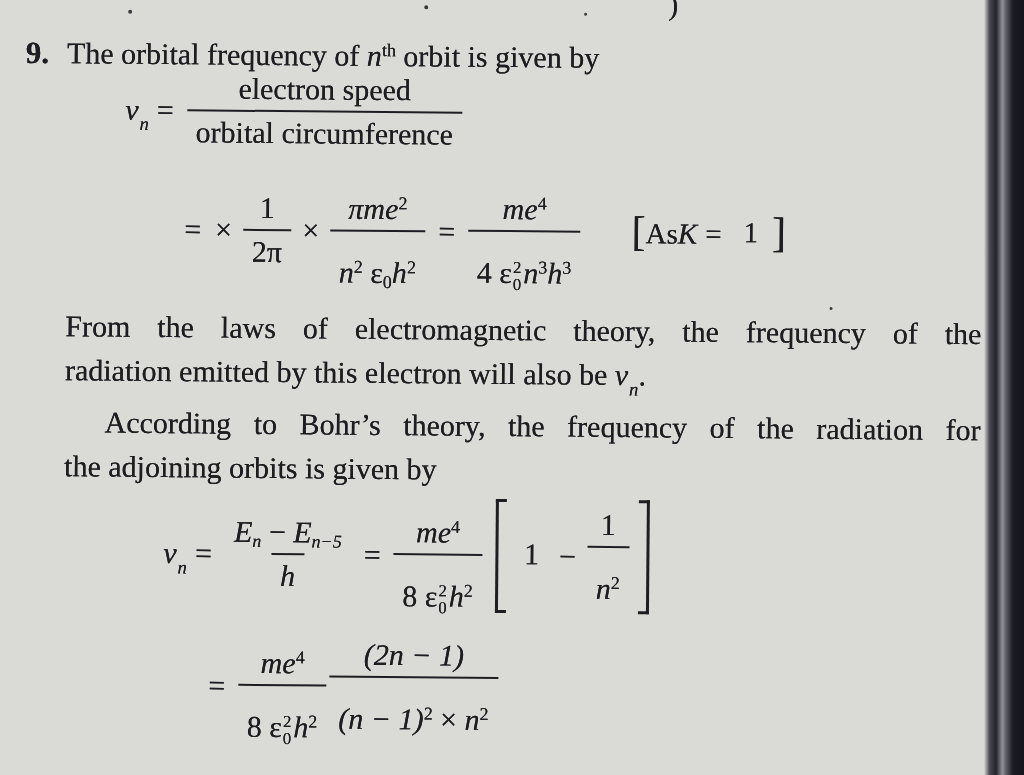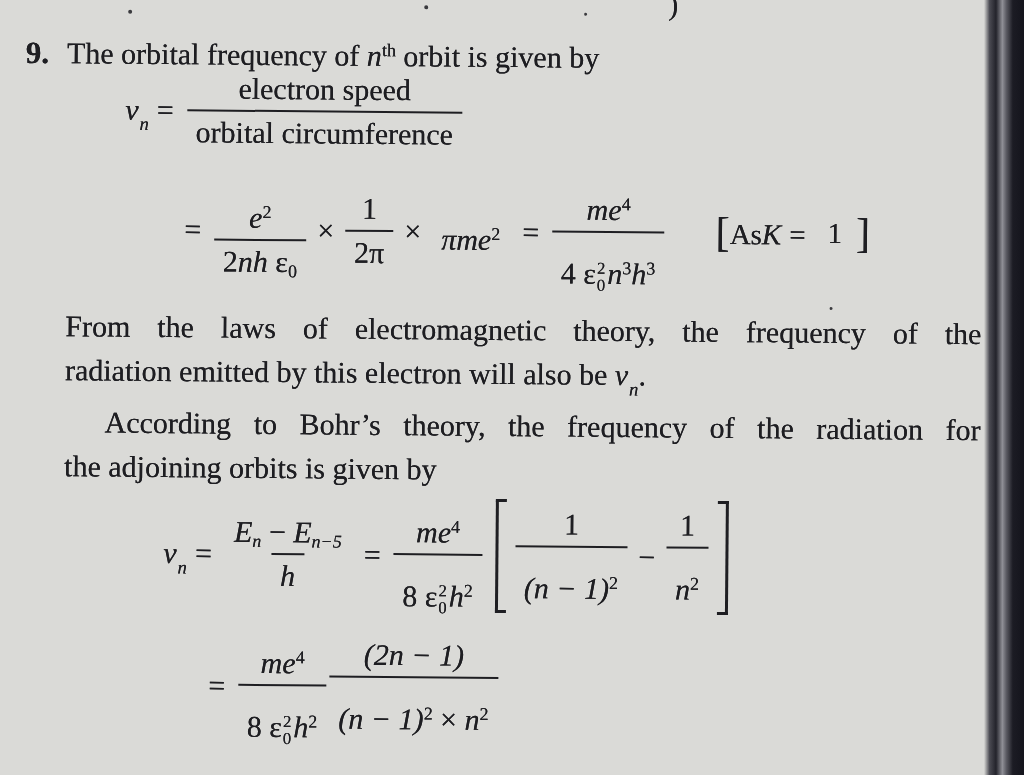--- a/index.html
+++ b/index.html
@@ -83,32 +83,29 @@
       <span><span class="it">ν</span><span class="vn-sub it">n</span></span>
       <span class="rel">=</span>
       <span class="frac">
         <span class="fr-num">electron speed</span>
         <span class="fr-den">orbital circumference</span>
       </span>
     </div>
 
     <div class="eq eq2row">
       <span class="rel">=</span>
-      <span class="frac">
-        <span class="fr-num"><span class="it">e</span><span class="sp">2</span></span>
-        <span class="fr-den"><span>2</span><span class="it">nh </span><span>ε</span><span class="sb">0</span></span>
-      </span>
       <span class="op">×</span>
       <span class="frac">
         <span class="fr-num">1</span>
         <span class="fr-den">2π</span>
       </span>
       <span class="op">×</span>
       <span class="frac">
         <span class="fr-num"><span class="it">πme</span><span class="sp">2</span></span>
+        <span class="fr-den"><span class="it">n</span><span class="sp">2</span><span> ε</span><span class="sb">0</span><span class="it">h</span><span class="sp">2</span></span>
       </span>
       <span class="rel">=</span>
       <span class="frac">
         <span class="fr-num"><span class="it">me</span><span class="sp">4</span></span>
         <span class="fr-den"><span>4 </span><span>ε</span><span class="stack">
               <span>2</span>
               <span>0</span>
             </span><span class="it">n</span><span class="sp">3</span><span class="it">h</span><span class="sp">3</span></span>
       </span>
 
@@ -145,21 +142,20 @@
       <span class="frac">
         <span class="fr-num"><span class="it">me</span><span class="sp">4</span></span>
         <span class="fr-den"><span>8 </span><span>ε</span><span class="stack">
               <span>2</span>
               <span>0</span>
             </span><span class="it">h</span><span class="sp">2</span></span>
       </span>
       <span class="bbr bbr-l"></span>
       <span class="frac">
         <span class="fr-num">1</span>
-        <span class="fr-den"><span class="it">(n − 1)</span><span class="sp">2</span></span>
       </span>
       <span class="op">−</span>
       <span class="frac">
         <span class="fr-num">1</span>
         <span class="fr-den"><span class="it">n</span><span class="sp">2</span></span>
       </span>
       <span class="bbr bbr-r"></span>
     </div>
 
     <div class="eq eq4row">

